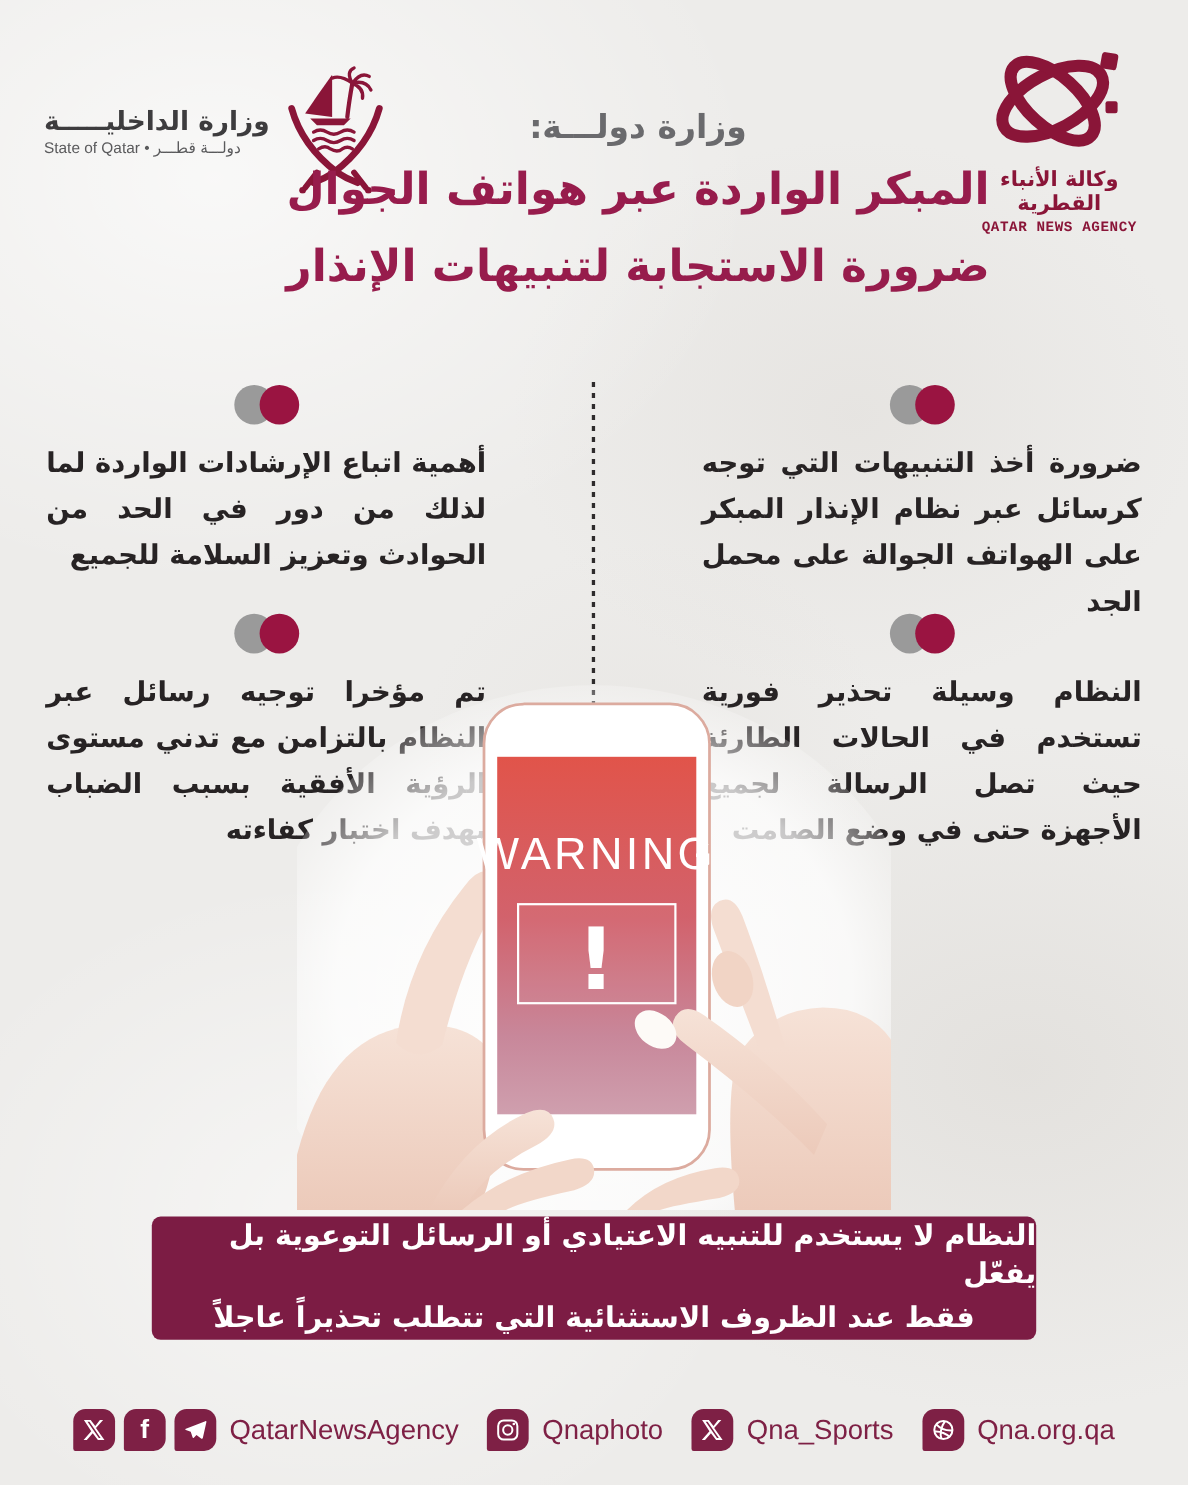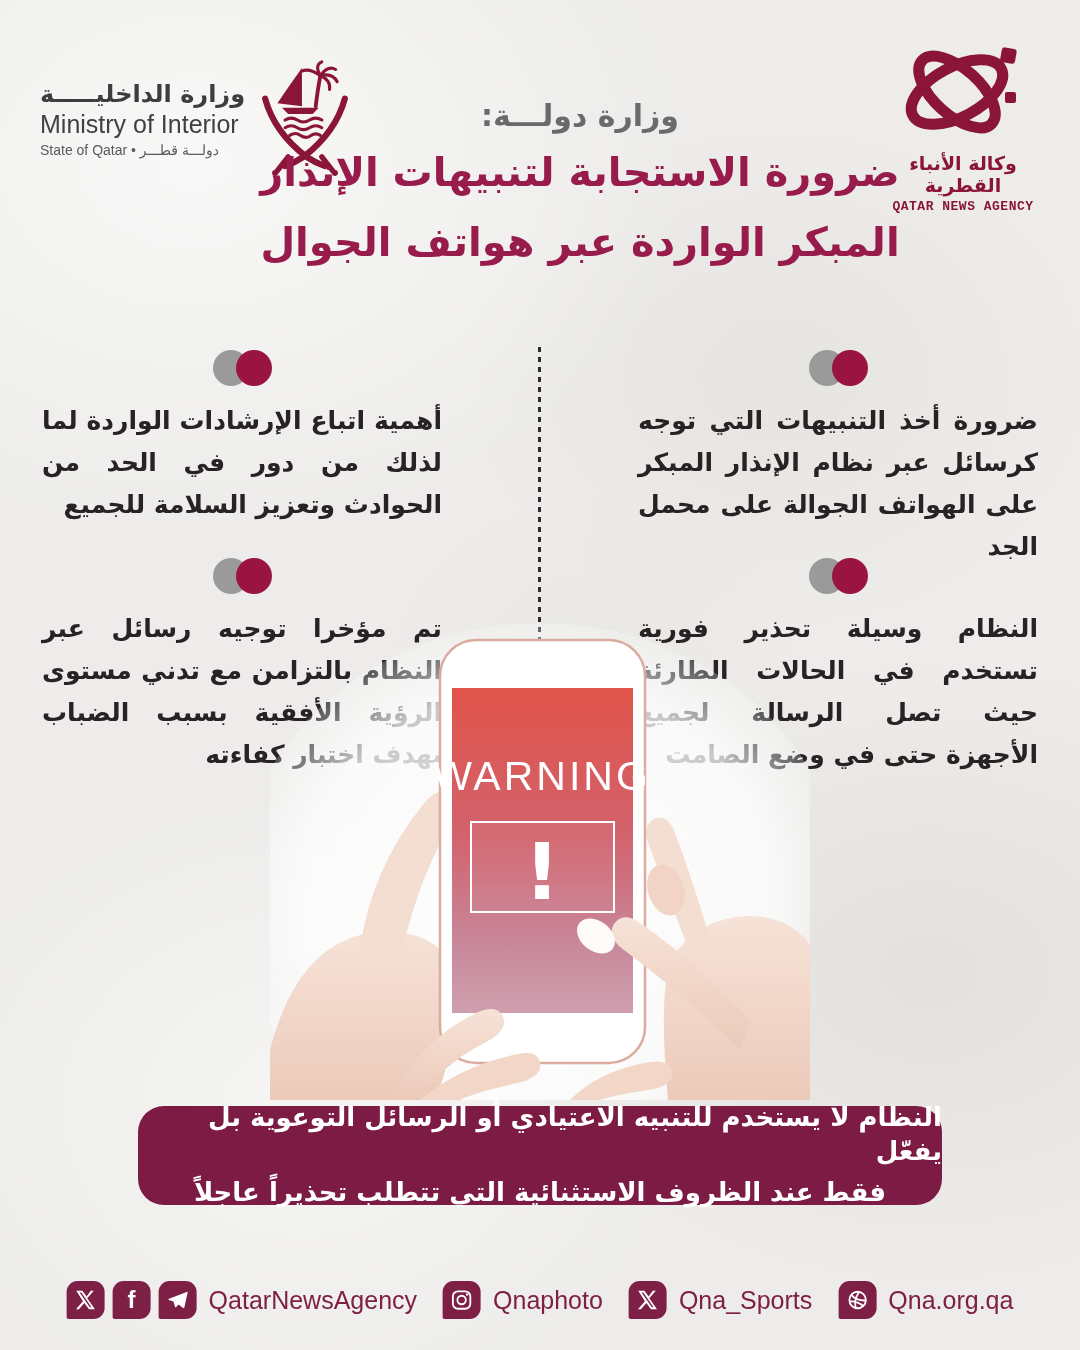--- a/index.html
+++ b/index.html
@@ -41,22 +41,22 @@
   .dot-maroon{background:#9A1441; position:relative; z-index:2;}
   .point-text{
     direction:rtl; text-align:justify; text-align-last:right;
     font-size:25px; font-weight:700; color:#272324; line-height:1.68;
   }
   
   .phone-scene{position:absolute; left:270px; top:618px; width:540px; height:482px; overflow:hidden;}
   .phone-scene svg{display:block;}
   
   .banner{
-    position:absolute; left:138px; top:1106px; width:804px; height:99px;
-    background:#7C1C44; border-radius:26px;
+    position:absolute; left:138px; top:1106px; width:804px; height:112px;
+    background:#7C1C44; border-radius:8px;
     display:flex; flex-direction:column; justify-content:center; align-items:center; gap:7px;
     direction:rtl;
   }
   .banner-line{color:#ffffff; font-size:26px; font-weight:700; line-height:1.3;}
   
   .footer{
     position:absolute; left:50%; transform:translateX(-50%); top:1281px;
     display:flex; align-items:center; gap:26px;
   }
   .fgroup{display:flex; align-items:center; gap:8px;}
@@ -69,21 +69,20 @@
   .flabel{font-family:"Liberation Sans", sans-serif; font-size:25px; color:#7E2045; margin-left:4px;}
 </style>
 </head>
 <body>
 
 <div class="poster">
 
   <div class="moi-logo">
     <div class="moi-text">
       <div class="moi-ar">وزارة الداخليـــــة</div>
-      <div class="moi-en">Ministry of Interior</div>
       <div class="moi-sub">State of Qatar • دولـــة قطـــر</div>
     </div>
     <span>
       <svg width="92" height="118" viewBox="0 0 120 152">
         <g fill="none" stroke="#8A1538" stroke-linecap="round">
 
           <path d="M56 12 L56 62 L24 58 Q40 34 56 12 Z" fill="#8A1538" stroke="none"></path>
           <path d="M30 64 L78 64 L70 72 L38 72 Z" fill="#8A1538" stroke="none"></path>
 
           <path d="M80 22 Q76 44 74 62" stroke-width="5"></path>
@@ -111,22 +110,22 @@
         <rect x="108" y="6" width="15" height="15" rx="3" fill="#8A1538" transform="rotate(10 115 13)"></rect>
         <rect x="112" y="50" width="11" height="11" rx="2" fill="#8A1538"></rect>
       </svg>
     </span>
     <div class="qna-ar">وكالة الأنباء القطرية</div>
     <div class="qna-en">QATAR NEWS AGENCY</div>
   </div>
 
   <div class="title-block">
     <div class="kicker">وزارة دولـــة:</div>
+    <div class="title-line">المبكر الواردة عبر هواتف الجوال</div>
     <div class="title-line">ضرورة الاستجابة لتنبيهات الإنذار</div>
-    <div class="title-line">المبكر الواردة عبر هواتف الجوال</div>
   </div>
 
   <div class="divider"></div>
 
   <div class="point p-tr">
     <div class="marker">
       <span class="dot dot-gray"></span>
       <span class="dot dot-maroon"></span>
     </div>
     <div class="point-text">ضرورة أخذ التنبيهات التي توجه كرسائل عبر نظام الإنذار المبكر على الهواتف الجوالة على محمل الجد</div>

